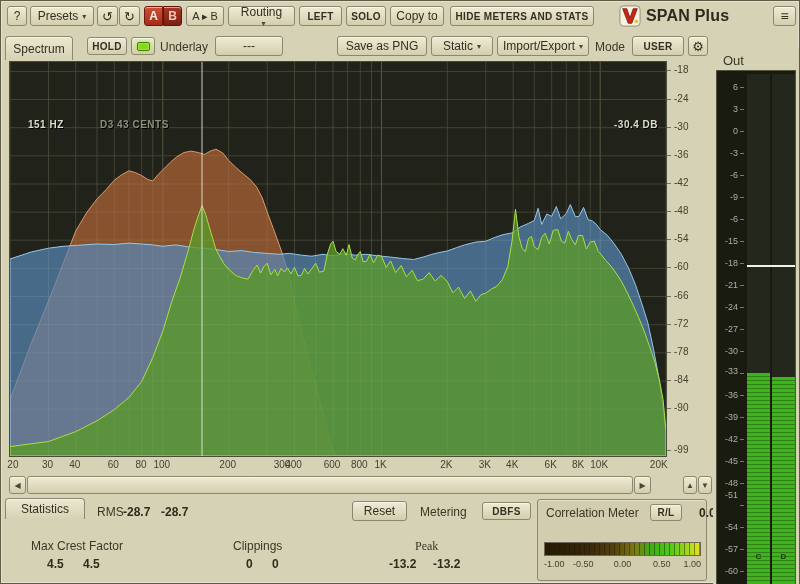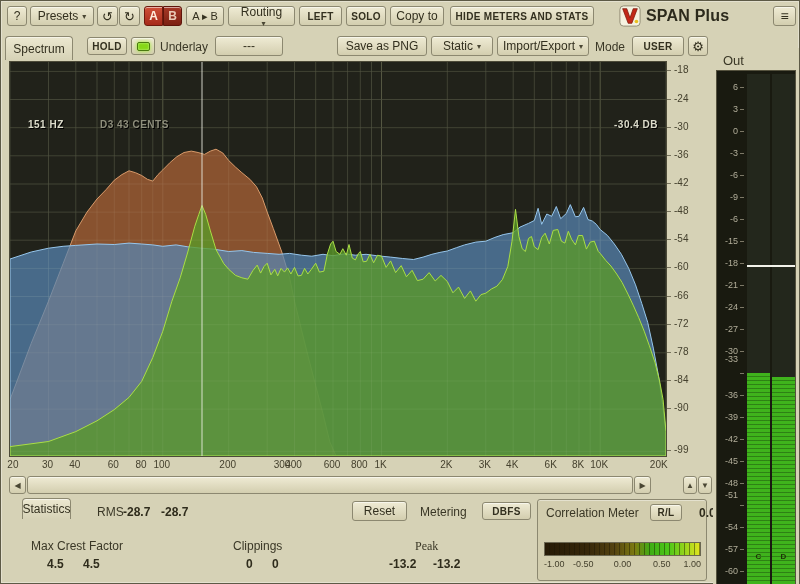--- a/index.html
+++ b/index.html
@@ -240,21 +240,21 @@
       <span class="f-lbl" style="left:590.2px;transform:translateX(-50%)">10K</span>
       <span class="f-lbl" style="left:656.0px;transform:translateX(-85%)">20K</span>
     </div>
 
   <div class="btn sb" style="left:8px;top:475px;width:17px;height:18px;">◀</div>
   <div class="btn" style="left:26px;top:475px;width:606px;height:18px;"></div>
   <div class="btn sb" style="left:633px;top:475px;width:17px;height:18px;">▶</div>
   <div class="btn sb" style="left:682px;top:475px;width:14px;height:18px;">▲</div>
   <div class="btn sb" style="left:697px;top:475px;width:14px;height:18px;">▼</div>
 
-  <div class="tab" style="left:4px;top:497px;width:49px;height:21px;margin-left:17px;">Statistics</div>
+  <div class="tab" style="left:4px;top:497px;width:80px;height:21px;">Statistics</div>
   <div class="lab" style="left:96px;top:504px;">RMS</div>
   <div class="val" style="left:122px;top:504px;">-28.7</div>
   <div class="val" style="left:160px;top:504px;">-28.7</div>
   <div class="btn" style="left:351px;top:500px;width:55px;height:20px;">Reset</div>
   <div class="lab" style="left:419px;top:504px;">Metering</div>
   <div class="btn sm" style="left:481px;top:501px;width:49px;height:18px;">DBFS</div>
 
   <div class="lab" style="left:30px;top:538px;">Max Crest Factor</div>
   <div class="val" style="left:46px;top:556px;">4.5</div>
   <div class="val" style="left:82px;top:556px;">4.5</div>
@@ -301,21 +301,21 @@
         <span class="m-lbl" style="top:187.0px">-18</span>
         <span class="m-tick" style="top:192.0px"></span>
         <span class="m-lbl" style="top:208.9px">-21</span>
         <span class="m-tick" style="top:213.9px"></span>
         <span class="m-lbl" style="top:230.9px">-24</span>
         <span class="m-tick" style="top:235.9px"></span>
         <span class="m-lbl" style="top:252.9px">-27</span>
         <span class="m-tick" style="top:257.9px"></span>
         <span class="m-lbl" style="top:274.8px">-30</span>
         <span class="m-tick" style="top:279.8px"></span>
-        <span class="m-lbl" style="top:283px">-33</span>
+        <span class="m-lbl" style="top:295px">-33</span>
         <span class="m-tick" style="top:301.8px"></span>
         <span class="m-lbl" style="top:318.8px">-36</span>
         <span class="m-tick" style="top:323.8px"></span>
         <span class="m-lbl" style="top:340.8px">-39</span>
         <span class="m-tick" style="top:345.8px"></span>
         <span class="m-lbl" style="top:362.7px">-42</span>
         <span class="m-tick" style="top:367.7px"></span>
         <span class="m-lbl" style="top:384.7px">-45</span>
         <span class="m-tick" style="top:389.7px"></span>
         <span class="m-lbl" style="top:406.7px">-48</span>

